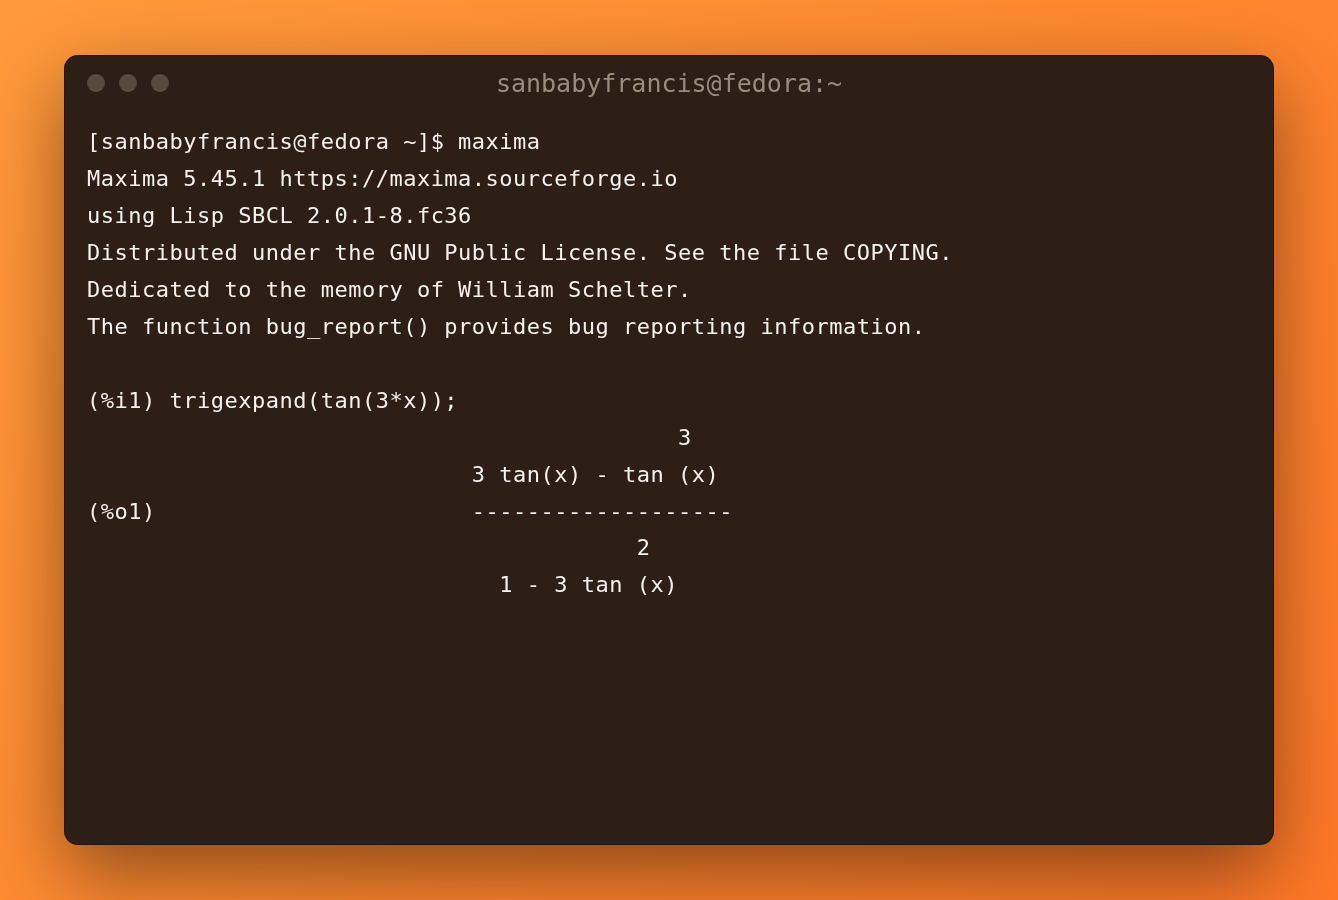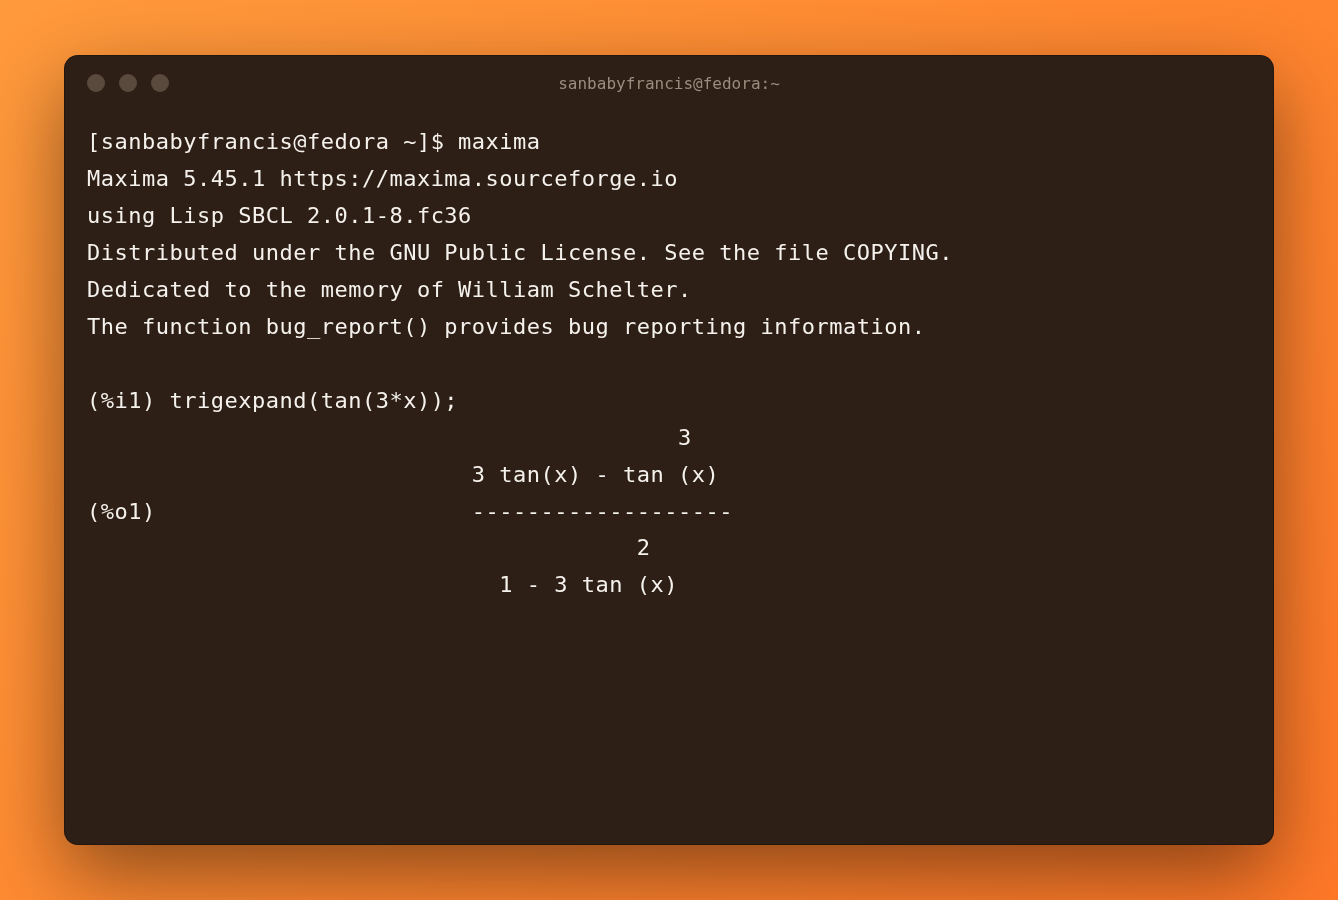--- a/index.html
+++ b/index.html
@@ -43,21 +43,21 @@
       width: 18px;
       height: 18px;
       border-radius: 50%;
       background: #5a4a3e;
     }
     .window-title {
       position: absolute;
       left: 50%;
       transform: translateX(-50%);
       color: #9a8c7e;
-      font-size: 16px;
+      font-size: 25px;
       font-weight: 400;
     }
     .terminal-body {
       flex: 1;
       padding: 14px 28px 28px 22px;
       color: #f5f1ec;
       font-size: 22px;
       line-height: 1.68;
       white-space: pre;
       letter-spacing: 0.5px;

